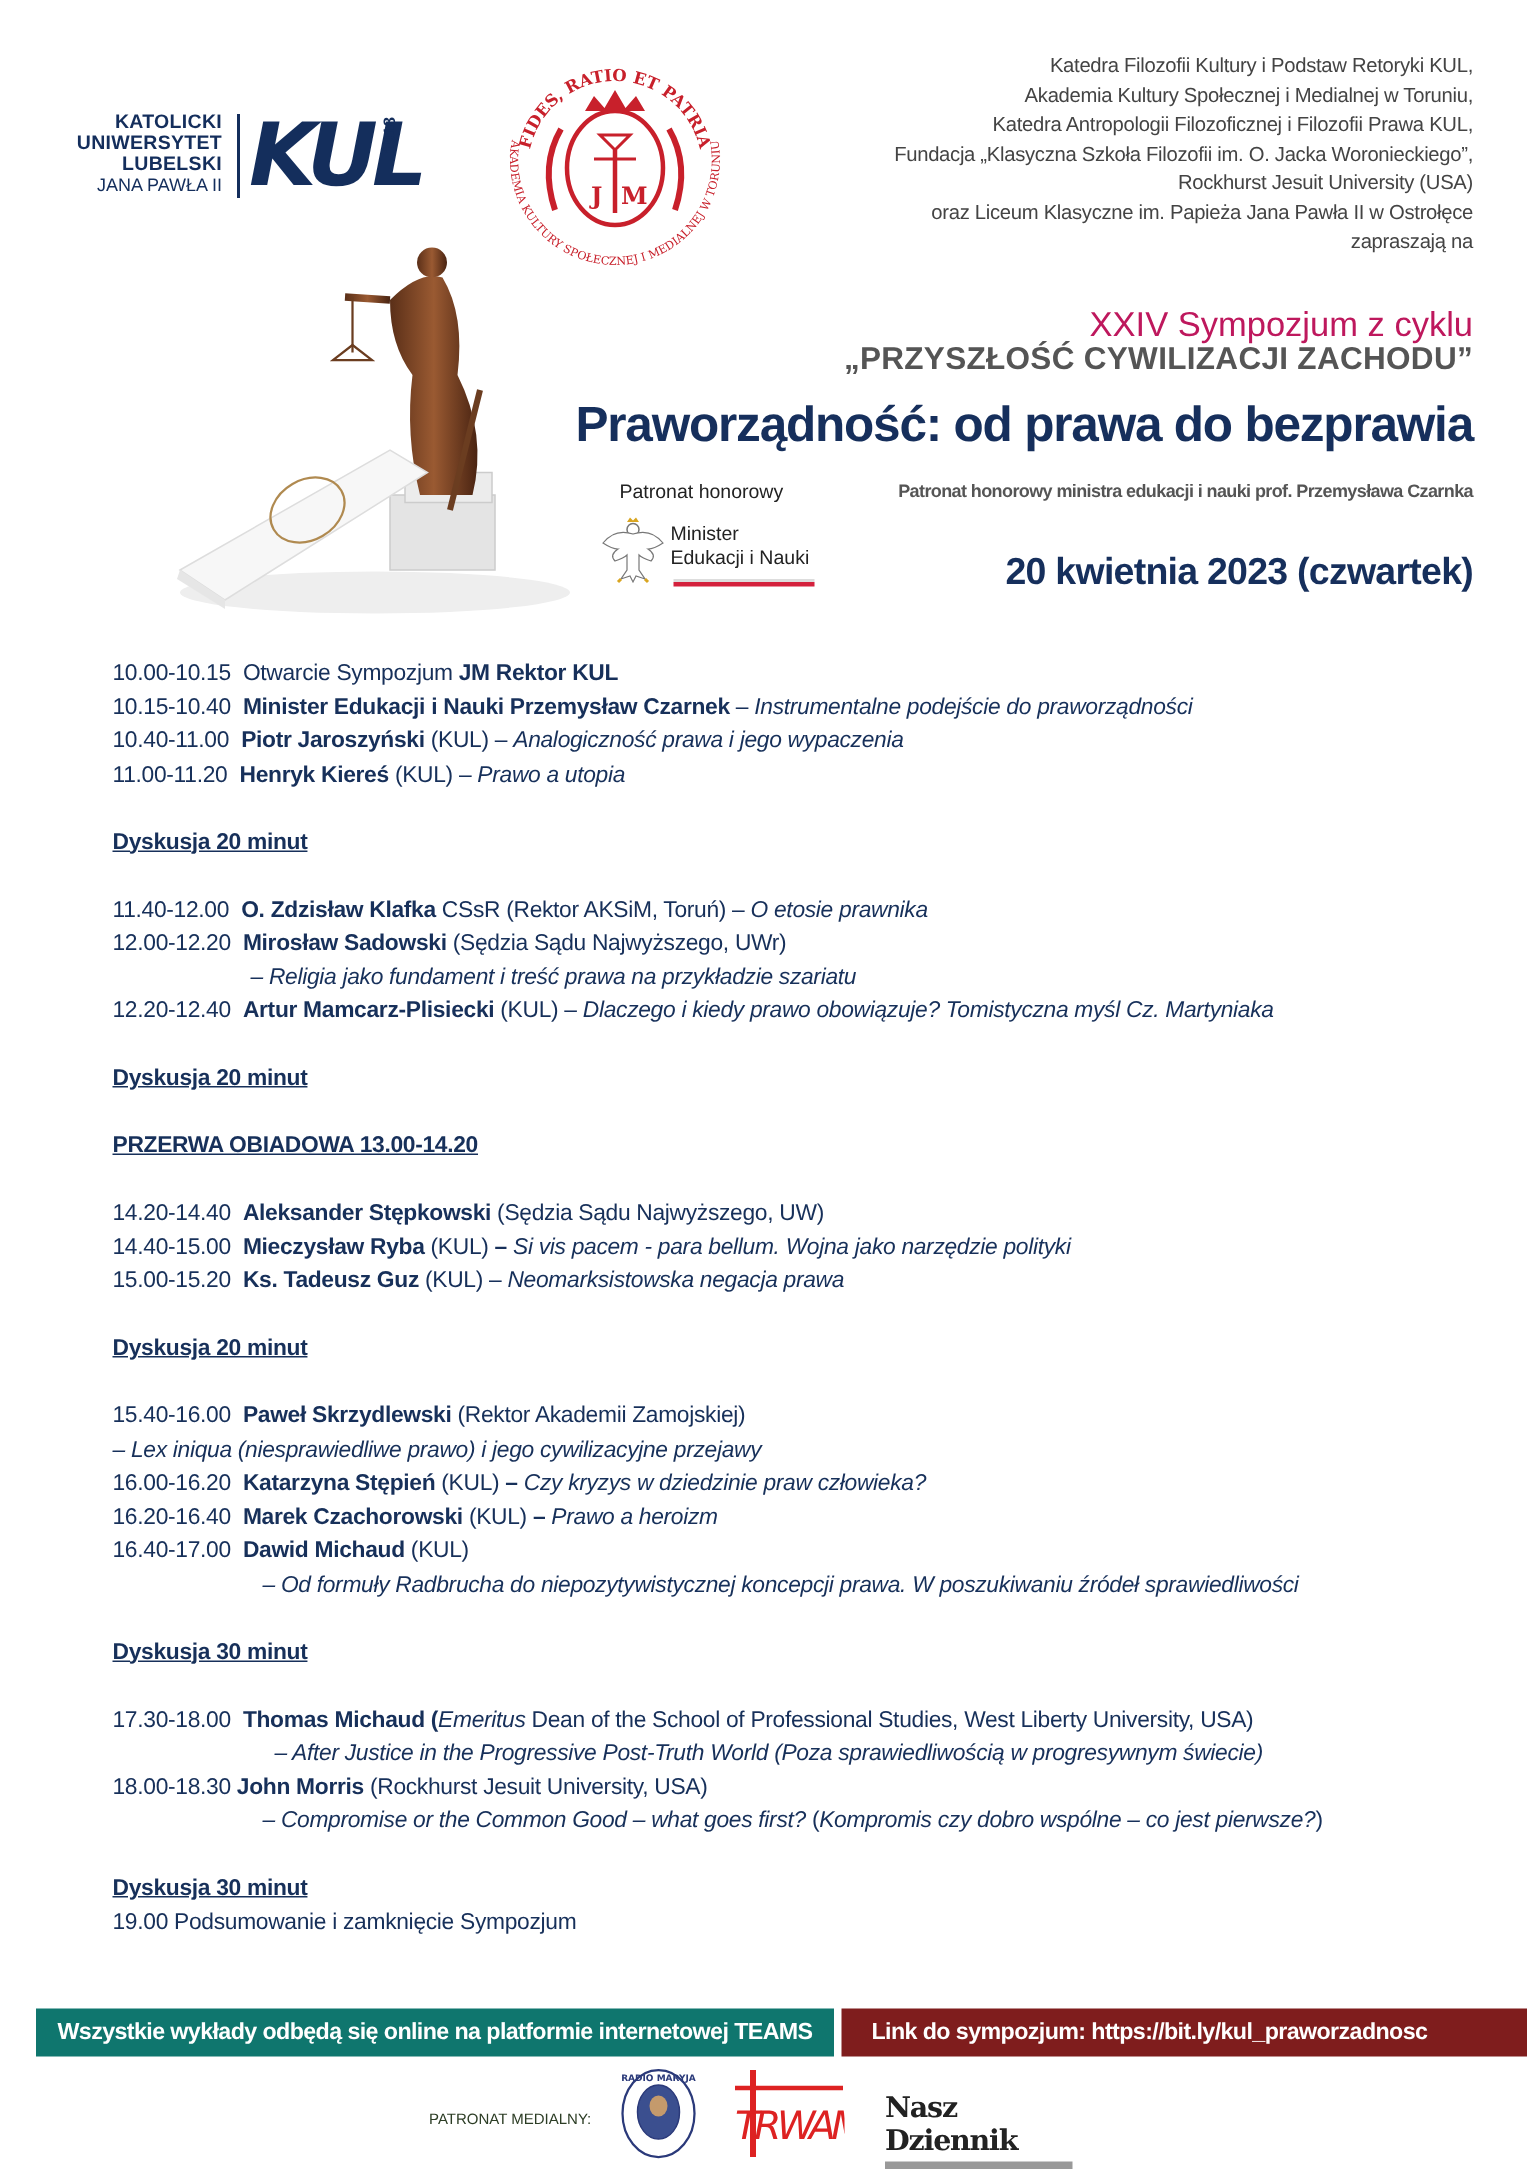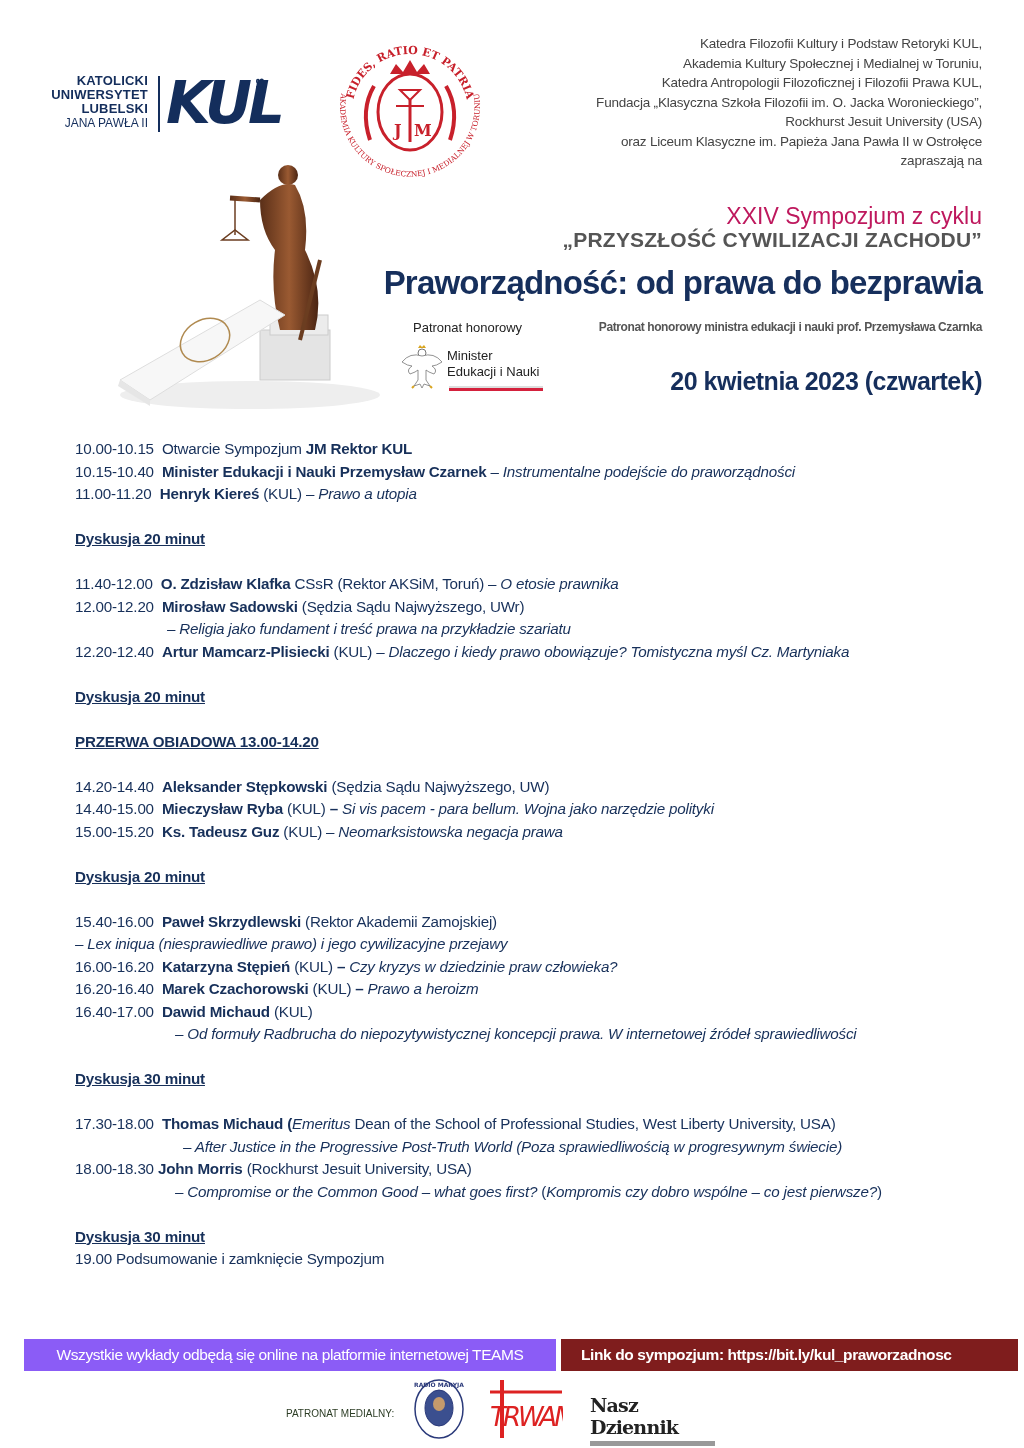--- a/index.html
+++ b/index.html
@@ -50,22 +50,22 @@
   .row { white-space: nowrap; }
   .b { font-weight: 700; }
   .i { font-style: italic; }
   .cont { padding-left: 92px; }
   .cont-wide { padding-left: 100px; }
   .cont0 { padding-left: 0px; }
   .gap { height: 22.5px; }
   .disc { font-weight: 700; text-decoration: underline; }
 
   
-  #bar-online { left: 24px; top: 1339px; width: 532px; height: 32px; background: #8b5cf6; color: #fff;
-                font-weight: 400; font-size: 15.5px; line-height: 32px; text-align: center; letter-spacing: -0.4px; }
+  #bar-online { left: 24px; top: 1339px; width: 532px; height: 32px; background: #0f766e; color: #fff;
+                font-weight: 700; font-size: 15.5px; line-height: 32px; text-align: center; letter-spacing: -0.4px; }
   #bar-link { left: 561px; top: 1339px; width: 457px; height: 32px; background: #7f1d1d; color: #fff;
               font-weight: 700; font-size: 15.5px; line-height: 32px; padding-left: 20px; box-sizing: border-box; letter-spacing: -0.4px; }
 
   #media-label { left: 286px; top: 1408px; font-size: 10px; color: #2c3d25; font-weight: 400; }
   #radio-logo { left: 413px; top: 1378px; width: 52px; height: 62px; }
   #trwam-logo { left: 488px; top: 1380px; width: 75px; height: 60px; }
   #dziennik-logo { left: 590px; top: 1394px; width: 125px; height: 32px; }
   .dz-text { font-family: "DejaVu Serif", serif; font-weight: 700; font-size: 19px; color: #222; letter-spacing: -0.8px; line-height: 22px; }
   .dz-bar { margin-top: 3px; height: 5px; background: #999; }
 </style>
@@ -171,20 +171,24 @@
 
   <div class="row">
     <span>10.00-10.15</span>&nbsp;
     <span>Otwarcie Sympozjum </span><span class="b">JM Rektor KUL</span>
   </div>
   <div class="row">
     <span>10.15-10.40</span>&nbsp;
     <span class="b">Minister Edukacji i Nauki Przemysław Czarnek</span><span> – </span><span class="i">Instrumentalne podejście do praworządności</span>
   </div>
   <div class="row">
+    <span>10.40-11.00</span>&nbsp;
+    <span class="b">Piotr Jaroszyński</span><span> (KUL)</span><span> – </span><span class="i">Analogiczność prawa i jego wypaczenia</span>
+  </div>
+  <div class="row">
     <span>11.00-11.20</span>&nbsp;
     <span class="b">Henryk Kiereś</span><span> (KUL)</span><span> – </span><span class="i">Prawo a utopia</span>
   </div>
   <div class="gap"></div>
   <div class="row disc">Dyskusja 20 minut</div>
   <div class="gap"></div>
 
   <div class="row">
     <span>11.40-12.00</span>&nbsp;
     <span class="b">O. Zdzisław Klafka</span><span> CSsR (Rektor AKSiM, Toruń)</span><span> – </span><span class="i">O etosie prawnika</span>
@@ -230,21 +234,21 @@
     <span class="b">Katarzyna Stępień</span><span> (KUL) </span><span class="b">–</span><span class="i"> Czy kryzys w dziedzinie praw człowieka?</span>
   </div>
   <div class="row">
     <span>16.20-16.40</span>&nbsp;
     <span class="b">Marek Czachorowski</span><span> (KUL) </span><span class="b">–</span><span class="i"> Prawo a heroizm</span>
   </div>
   <div class="row">
     <span>16.40-17.00</span>&nbsp;
     <span class="b">Dawid Michaud</span><span> (KUL)</span>
   </div>
-  <div class="row i cont-wide">– Od formuły Radbrucha do niepozytywistycznej koncepcji prawa. W internetowej źródeł sprawiedliwości</div>
+  <div class="row i cont-wide">– Od formuły Radbrucha do niepozytywistycznej koncepcji prawa. W poszukiwaniu źródeł sprawiedliwości</div>
   <div class="gap"></div>
   <div class="row disc">Dyskusja 30 minut</div>
   <div class="gap"></div>
 
   <div class="row">
     <span>17.30-18.00</span>&nbsp;
     <span class="b">Thomas Michaud (</span><span class="i">Emeritus</span><span> Dean of the School of Professional Studies, West Liberty University, USA)</span>
   </div>
   <div class="row i" style="padding-left:108px">– After Justice in the Progressive Post-Truth World (Poza sprawiedliwością w progresywnym świecie)</div>
   <div class="row">

